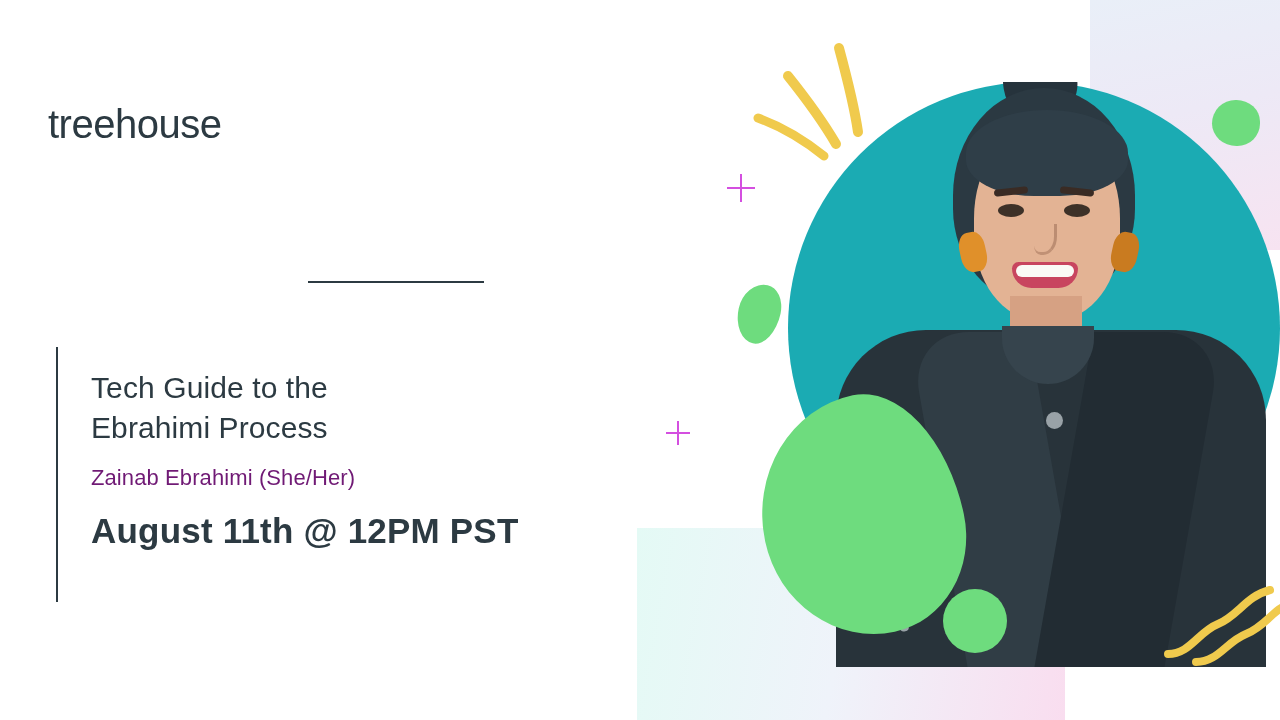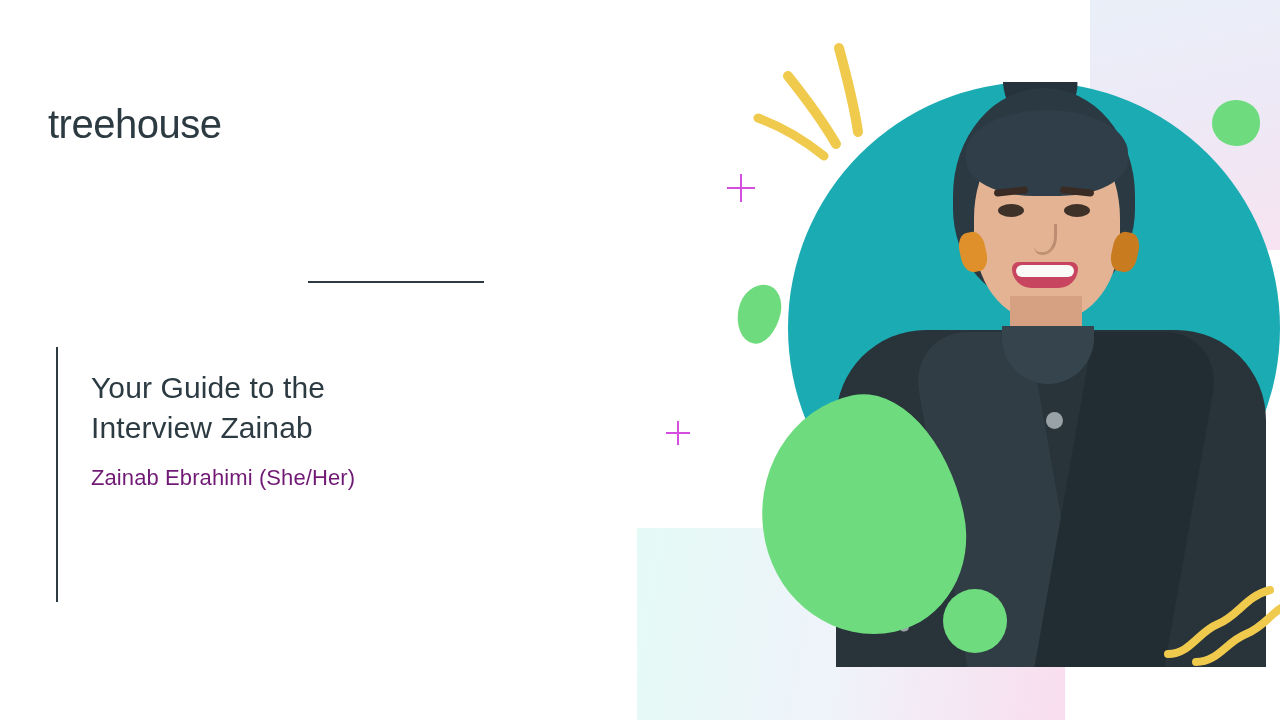--- a/index.html
+++ b/index.html
@@ -376,18 +376,19 @@
 
   <div class="plus plus-1"></div>
   <div class="plus plus-2"></div>
 
   <div class="brand">treehouse</div>
   <div class="series-rule"></div>
 
   <div class="vrule"></div>
 
   <div class="title-block">
-    <p class="talk-title">Your Guide to the</p>
-    <p class="talk-title">Interview Zainab</p>
+    <p class="talk-title">Tech Guide to the</p>
+    <p class="talk-title">Ebrahimi Process</p>
     <p class="speaker-name">Zainab Ebrahimi (She/Her)</p>
+    <div class="datetime">August 11th @ 12PM PST</div>
   </div>
 
 </div>
 
 </body></html>

